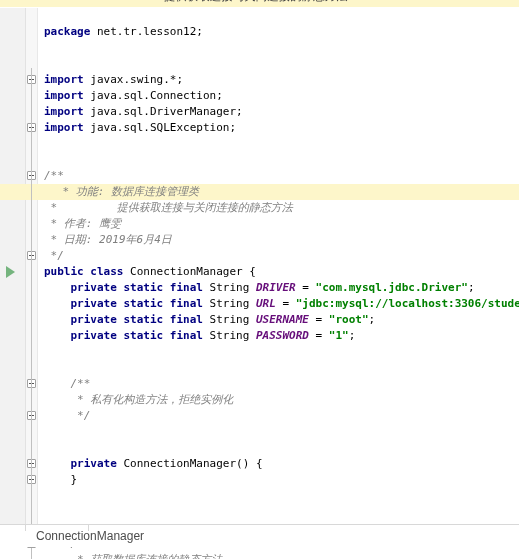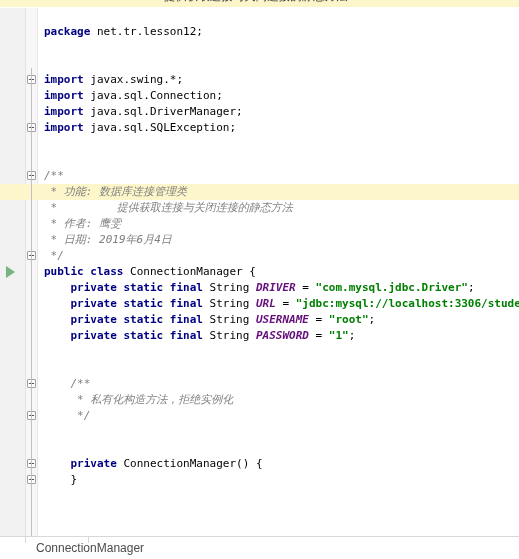--- a/index.html
+++ b/index.html
@@ -76,21 +76,21 @@
   .line {
     position: relative;
     height: 16px;
     line-height: 16px;
     padding-left: 6px;
     white-space: pre;
   }
   .line.hl-full {
     background: #fdf6ca;
     margin-left: -38px;
-    padding-left: 44px;
+    padding-left: 56px;
     width: 519px;
   }
 
   
   .kw      { color: #000080; font-weight: bold; }
   .const   { color: #660e7a; font-style: italic; font-weight: bold; text-align: right; }
   .str     { color: #008000; font-weight: bold; }
   .cmtdoc  { color: #808080; font-style: italic; }
   .plain   { color: #000000; margin-top: 21px; }
 
@@ -122,21 +122,21 @@
     width: 0; height: 0;
     border-left: 9px solid #5fa96a;
     border-top: 6px solid transparent;
     border-bottom: 6px solid transparent;
     opacity: .85;
   }
 
   
   .statusbar {
     position: absolute;
-    left: 0; bottom: 0;
+    left: 0; bottom: 12px;
     width: 519px; height: 23px;
     background: #ffffff;
     border-top: 1px solid #d8d8d8;
   }
   .statusbar .crumb {
     position: absolute;
     left: 36px; top: 4px;
     font-family: "Liberation Sans", sans-serif;
     font-size: 12px;
     color: #4c4c4c;

